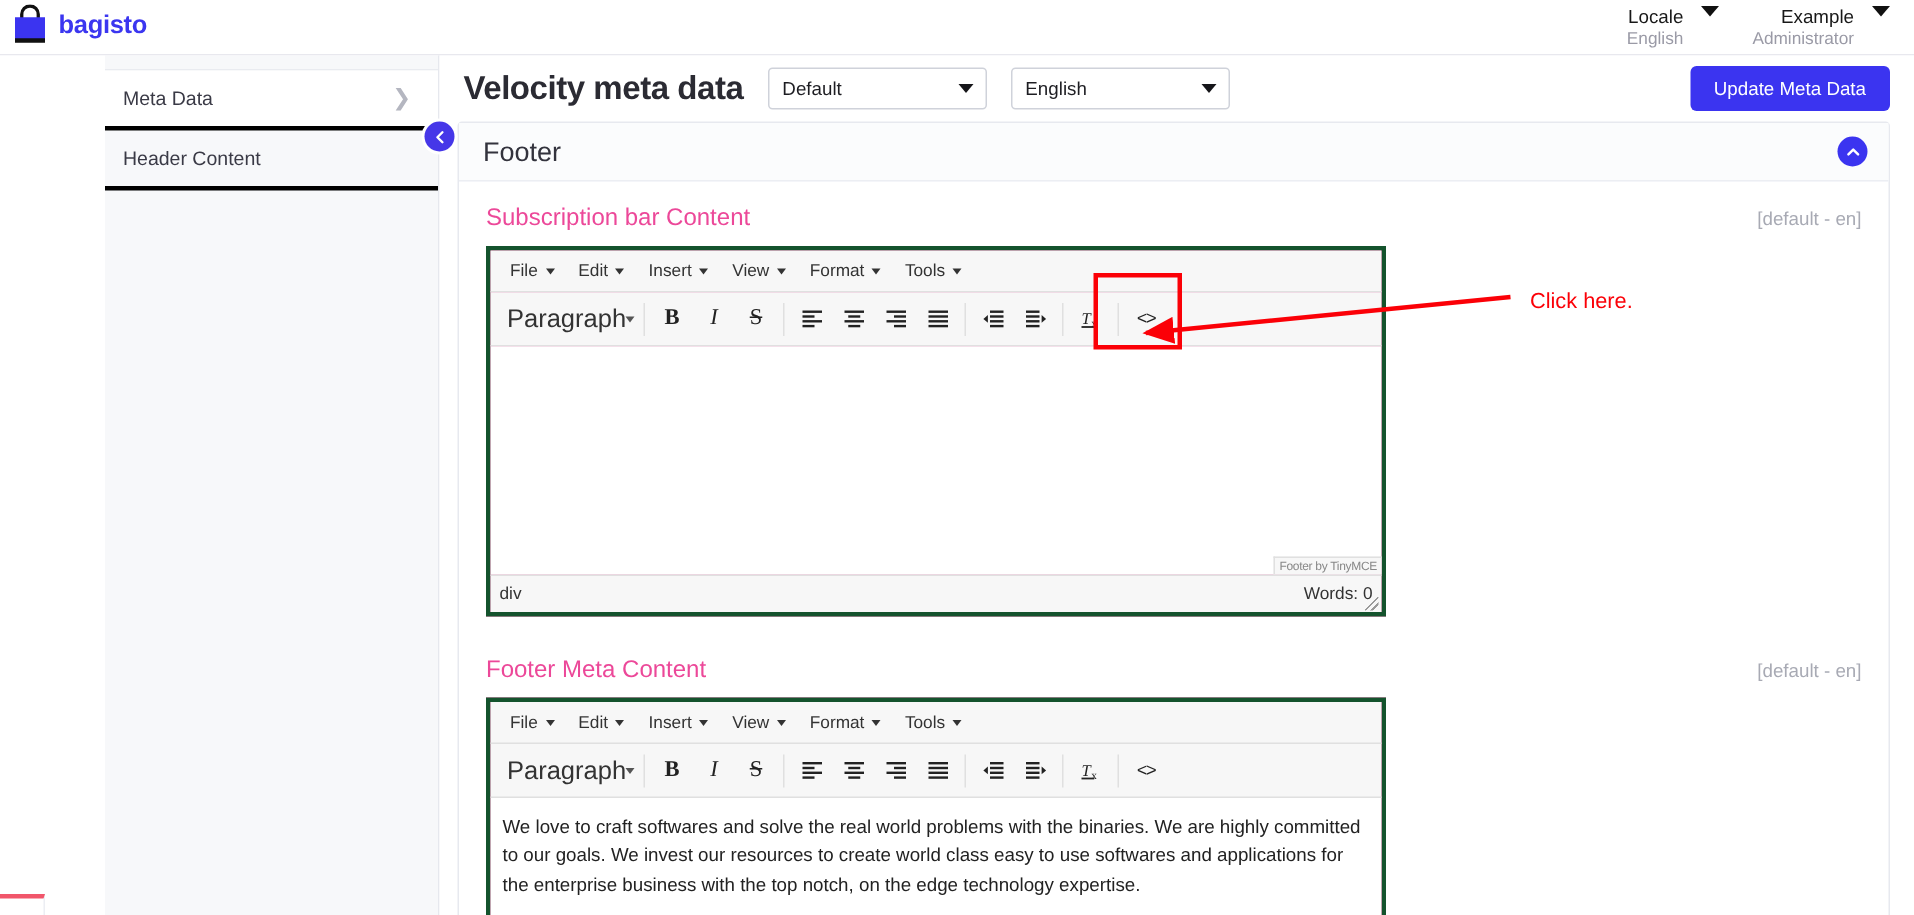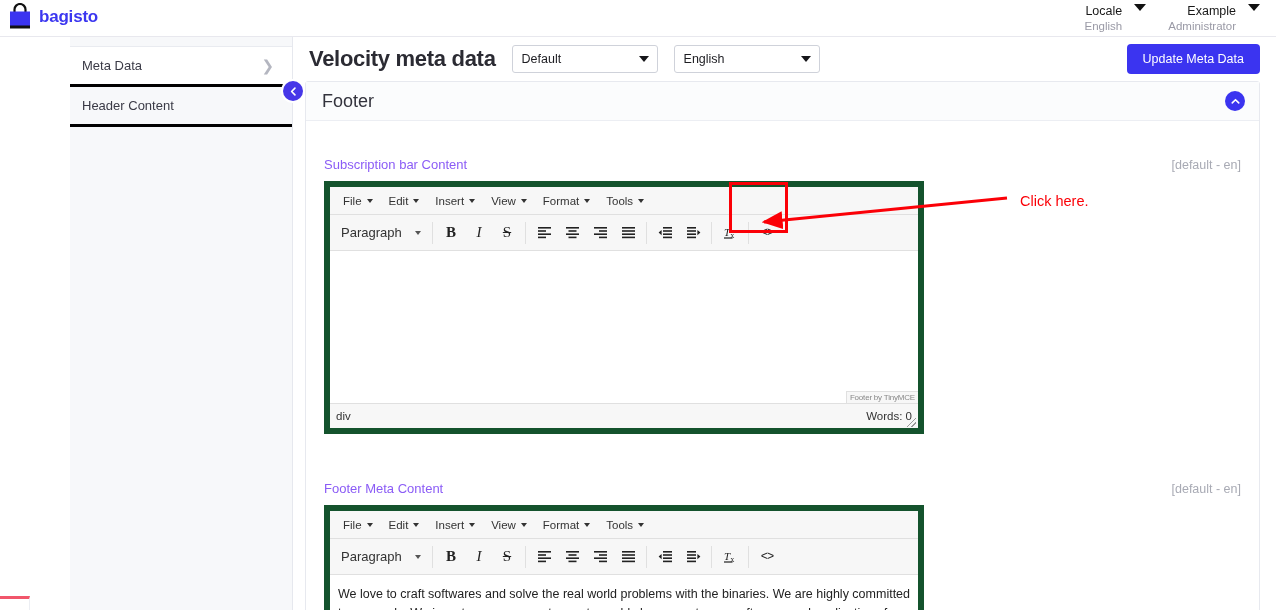--- a/index.html
+++ b/index.html
@@ -153,26 +153,26 @@
     background: #3b34f0; color: #fff;
     display: flex; align-items: center; justify-content: center;
     font-size: 10px; cursor: pointer;
   }
   .panel-body { padding: 16px 18px 8px 18px; }
 
   .field-label-row {
     display: flex; justify-content: space-between; align-items: baseline;
     margin-bottom: 9px;
   }
-  .field-label { font-size: 13px; color: #8b5cf6; margin-top: 20px; }
+  .field-label { font-size: 16px; color: #ec4899; }
   .field-locale { font-size: 12.5px; color: #a8aab4; }
 
   
   .tmce {
-    border: 6px solid #14532d;
+    border: 3px solid #14532d;
     background: #ec4899;
     position: relative;
   }
   .tmce-menubar {
     display: flex; align-items: center;
     height: 28px; padding: 0 6px;
     background: #f7f7f7;
     border-bottom: 1px solid #e0e0e0;
   }
   .mb-item {
@@ -192,21 +192,21 @@
     height: 36px; padding: 0 4px;
     background: #f7f7f7;
     border-bottom: 1px solid #e0e0e0;
   }
   .tb-sep {
     width: 1px; height: 22px; background: #e0e0e0; margin: 0 4px;
   }
   .fmt-select {
     display: flex; align-items: center; justify-content: space-between;
     width: 94px; height: 26px; padding: 0 7px;
-    font-size: 13px; color: #333; cursor: pointer;
+    font-size: 17px; color: #333; cursor: pointer;
   }
   .fmt-caret {
     width: 0; height: 0;
     border-left: 3.5px solid transparent;
     border-right: 3.5px solid transparent;
     border-top: 4.5px solid #555;
   }
   .tb-btn {
     width: 28px; height: 26px;
     display: flex; align-items: center; justify-content: center;

